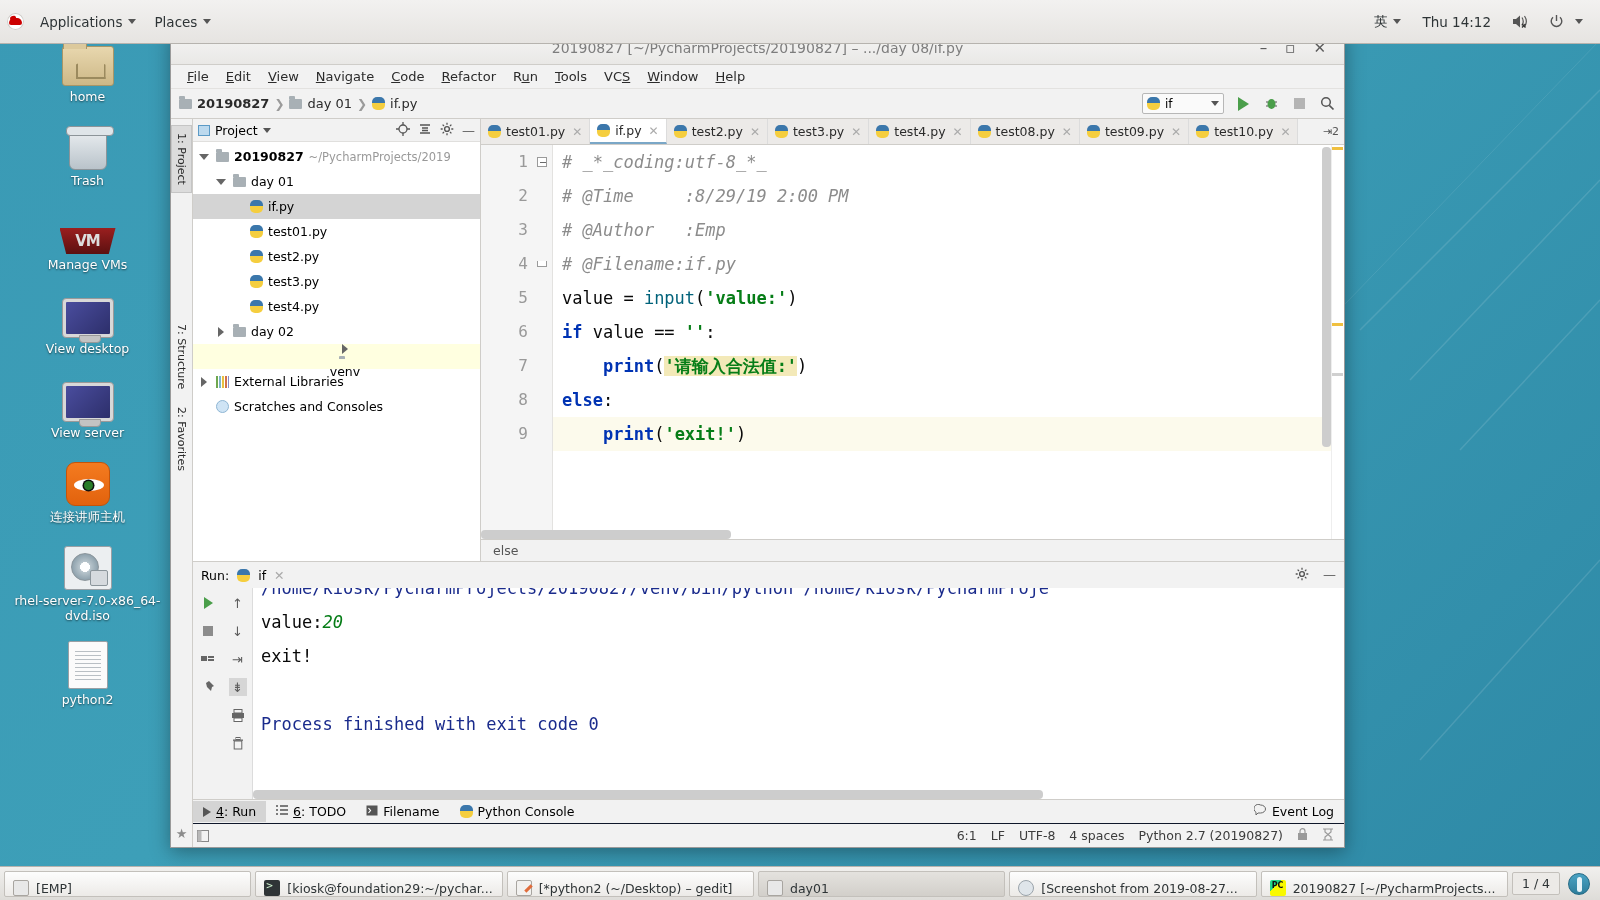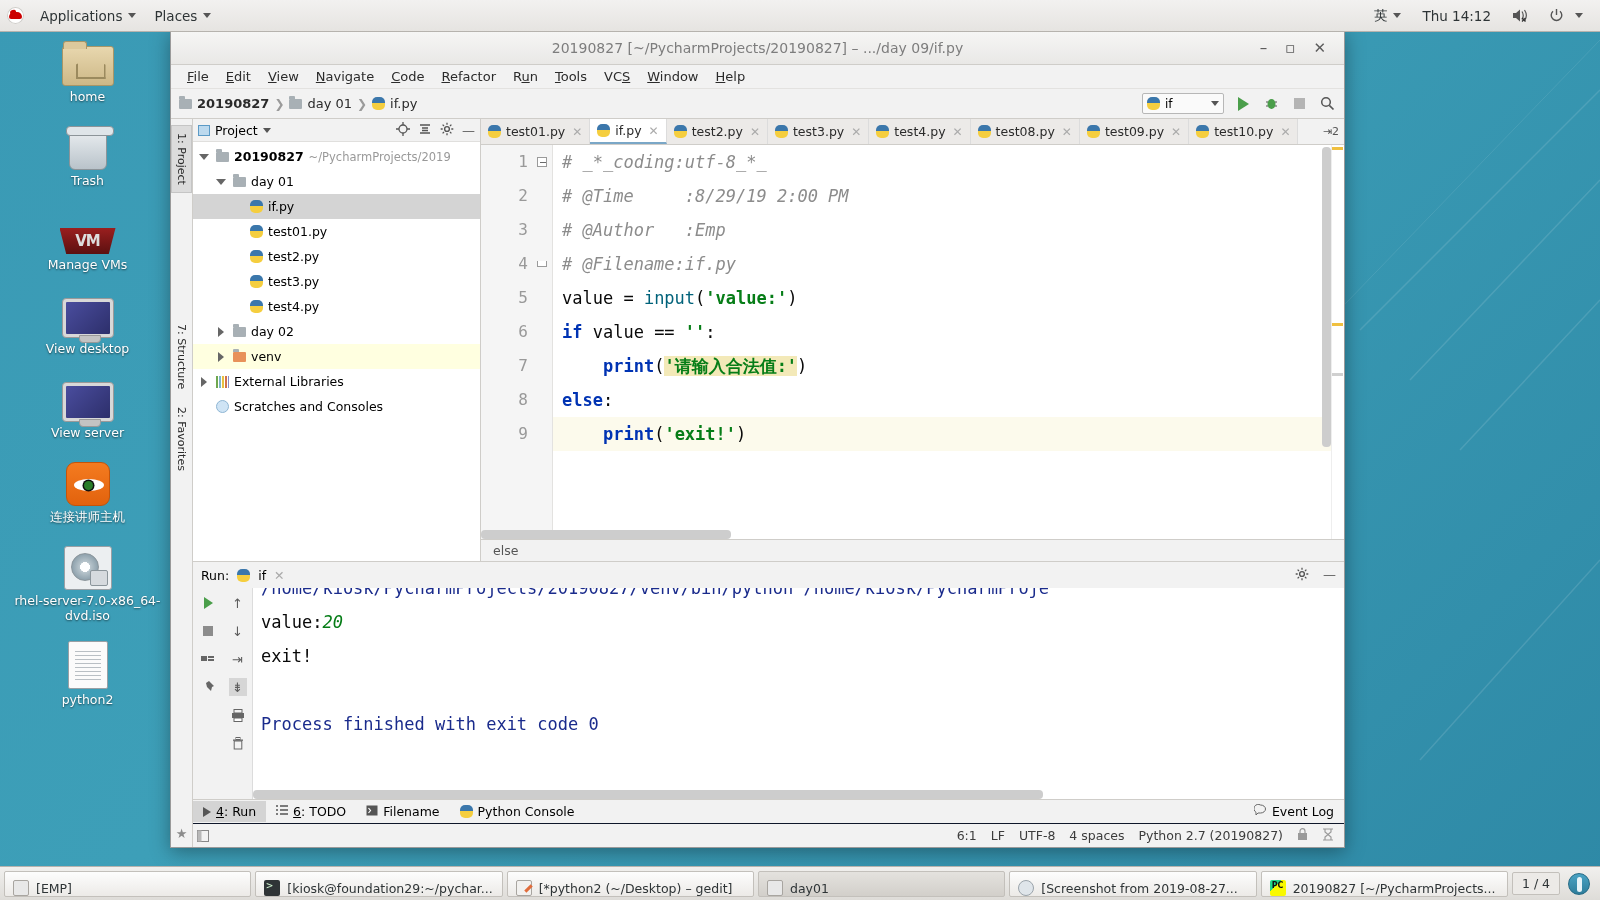--- a/index.html
+++ b/index.html
@@ -11,21 +11,21 @@
     position: relative;
     -webkit-font-smoothing: antialiased;
   }
 
   
   .desk-lines { position:absolute; inset:0; overflow:hidden; pointer-events:none; }
   .desk-lines svg { position:absolute; right:0; top:0; }
 
   
   .top-panel {
-    position:absolute; left:0; top:0; width:1600px; height:32px;
+    position:absolute; left:0; top:0; width:1600px; height:44px;
     background:linear-gradient(to bottom,#f2f1f0,#e6e4e1);
     border-bottom:1px solid #b6b3ae;
     display:flex; align-items:center; font-size:13.5px; color:#2e3436;
     z-index:50;
   }
   .rh-logo { width:17px; height:17px; border-radius:50%; background:#fff; margin:0 7px 0 7px;
              position:relative; box-shadow:0 0 0 1px #cfcdc9 inset; }
   .rh-logo:before{ content:""; position:absolute; left:2px; top:5px; width:13px; height:7px;
              background:#cc0000; border-radius:7px 7px 3px 3px; }
   .rh-logo:after{ content:""; position:absolute; left:3px; top:3px; width:6px; height:4px;
@@ -331,21 +331,21 @@
           <i></i>
         </div>
       </div>
     <div class="dlabel">python2</div>
   </div>
 </div>
 
 <div class="pc-window">
 
   <div class="pc-titlebar">
-    <div class="pc-title">20190827 [~/PycharmProjects/20190827] – .../day 09/if.py</div>
+    <div class="pc-title">20190827 [~/PycharmProjects/20190827] – .../day 08/if.py</div>
     <div class="win-btns">
       <span>–</span>
       <span>▫</span>
       <span>✕</span>
     </div>
   </div>
 
   <div class="pc-menubar" id="menubar">
       <div class="mi"><u>F</u>ile</div>
       <div class="mi"><u>E</u>dit</div>
@@ -476,21 +476,21 @@
                 <span class="py-ic"></span>
                 <span style="">test4.py</span>
               </div>
               <div class="trow" style="padding-left: 21px;">
                 <span class="tw">
                   <span class="arr-r"></span>
                 </span>
                 <span class="folder-ic"></span>
                 <span style="">day 02</span>
               </div>
-              <div class="trow venv" style="padding-left: 21px;">
+              <div class="trow venv" style="padding-left: 21px; flex-direction: column;">
                 <span class="tw">
                   <span class="arr-r"></span>
                 </span>
                 <span class="folder-ic" style="background:#e8915a"></span>
                 <span style="">venv</span>
               </div>
               <div class="trow" style="padding-left: 4px;">
                 <span class="tw">
                   <span class="arr-r"></span>
                 </span>

